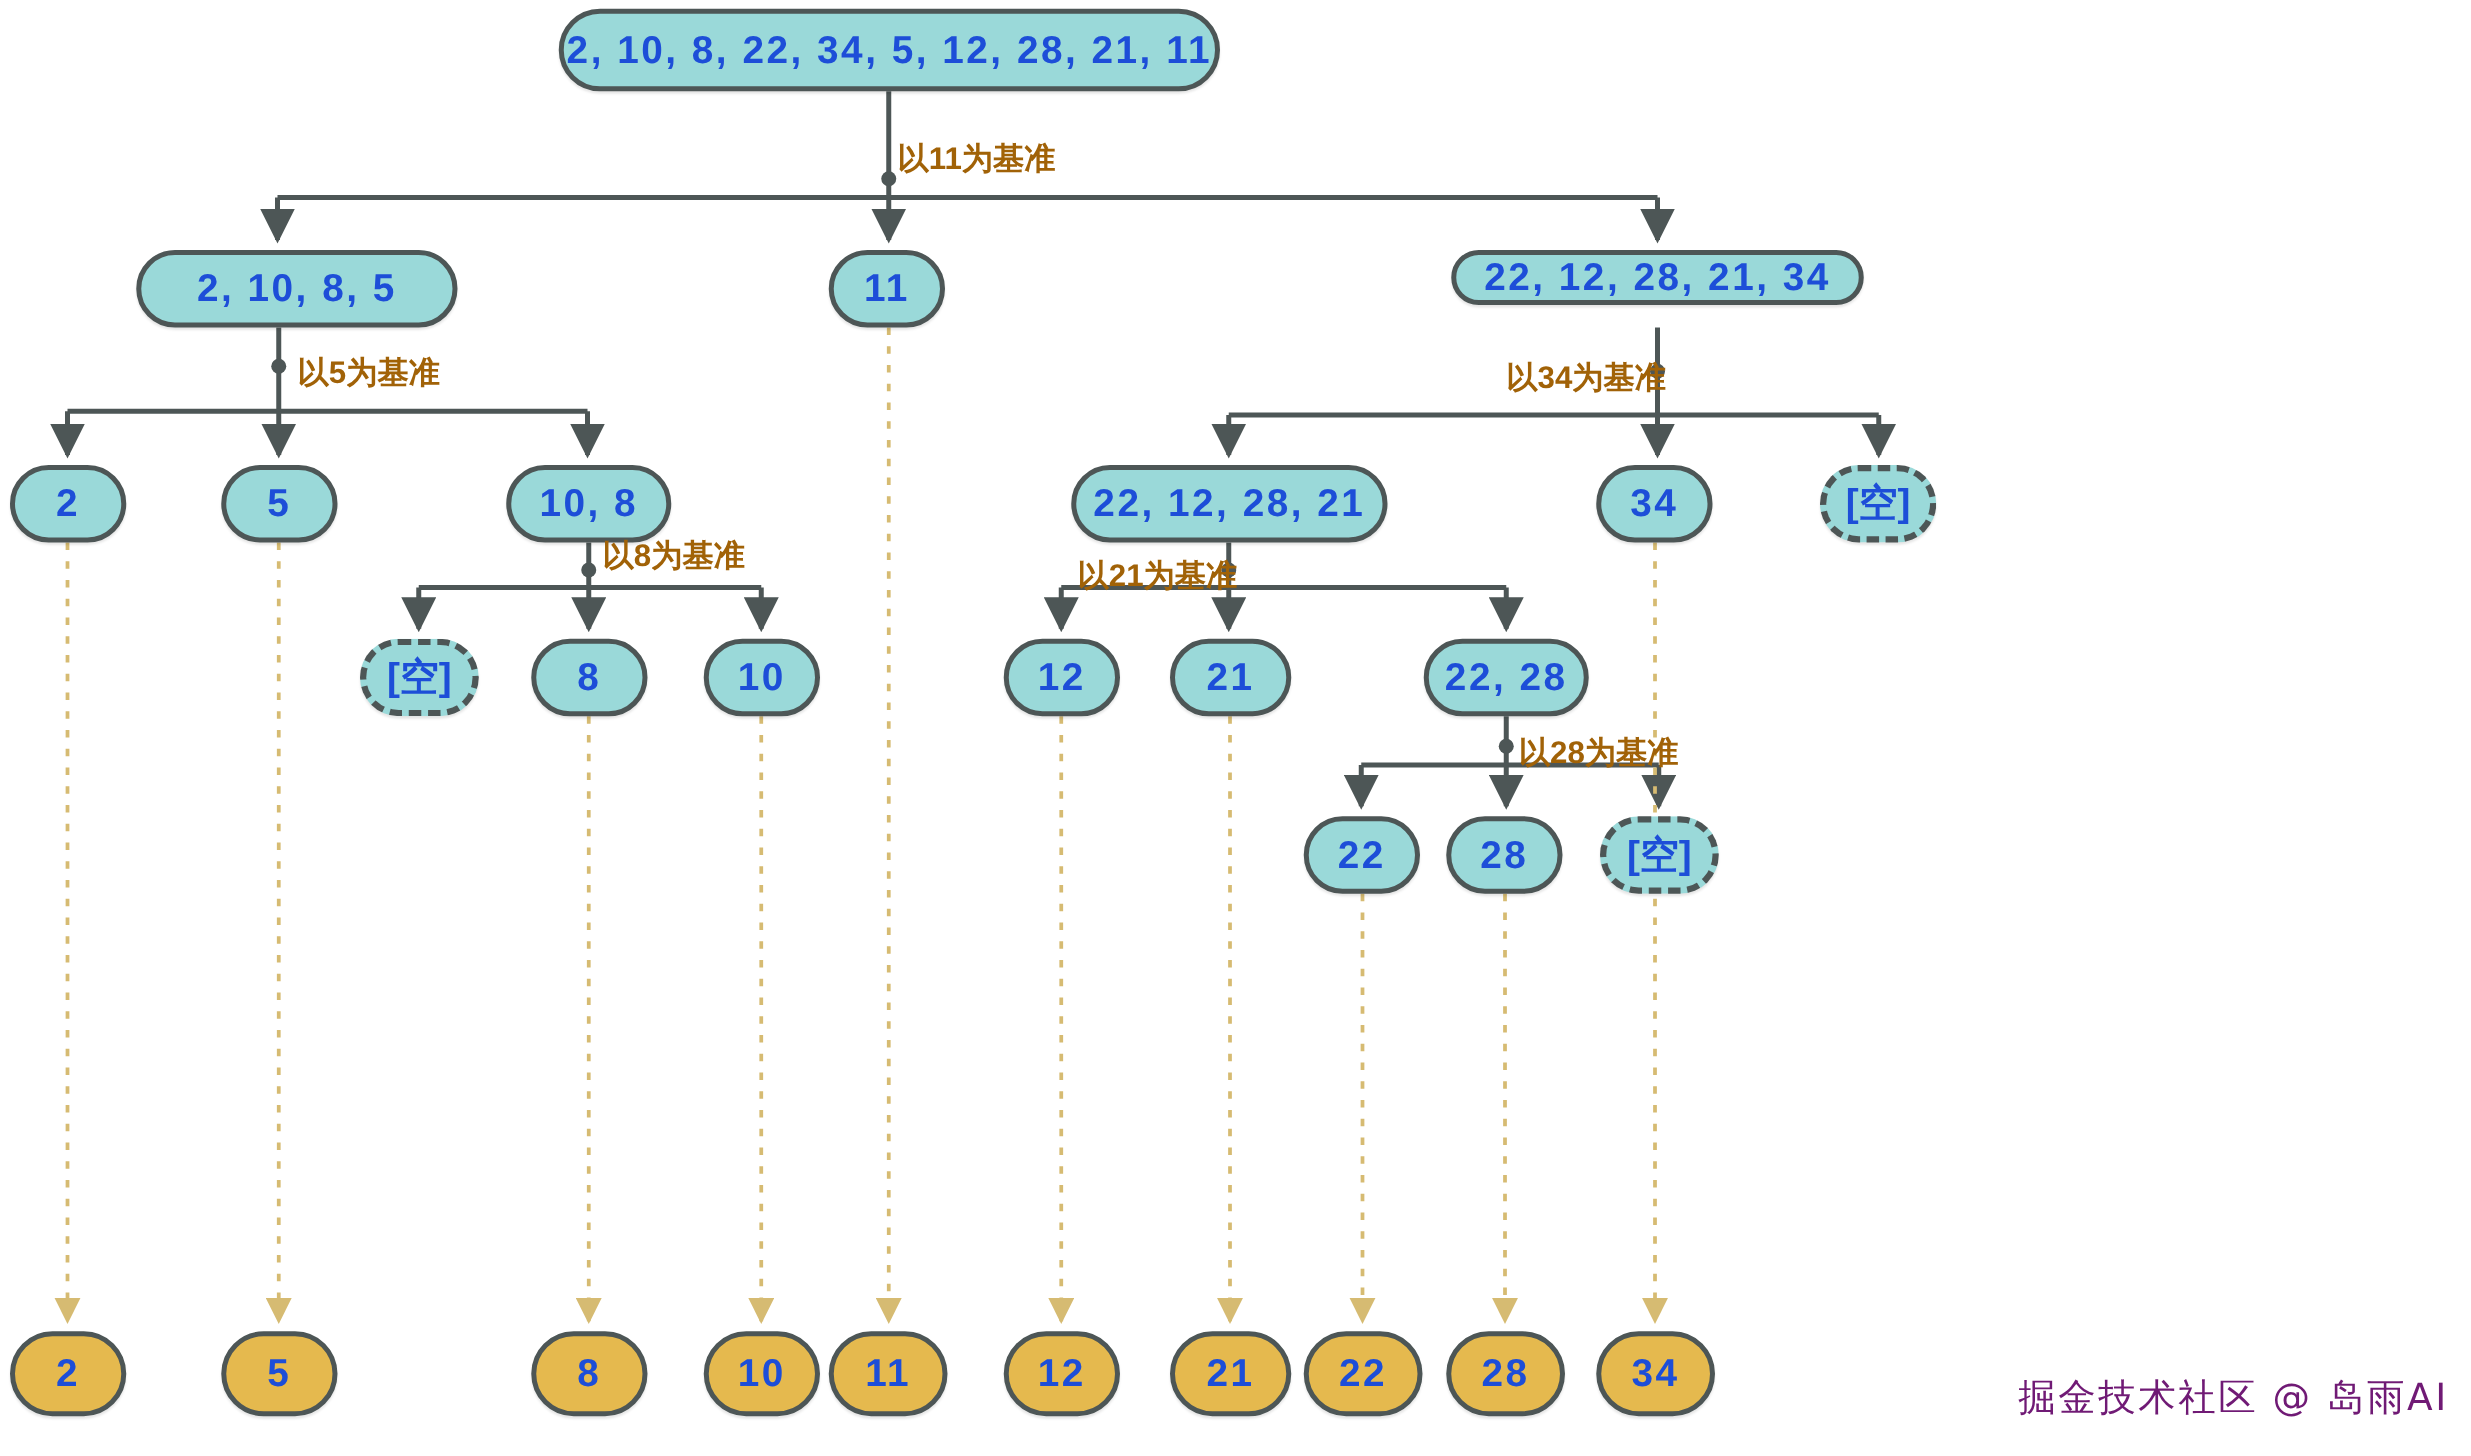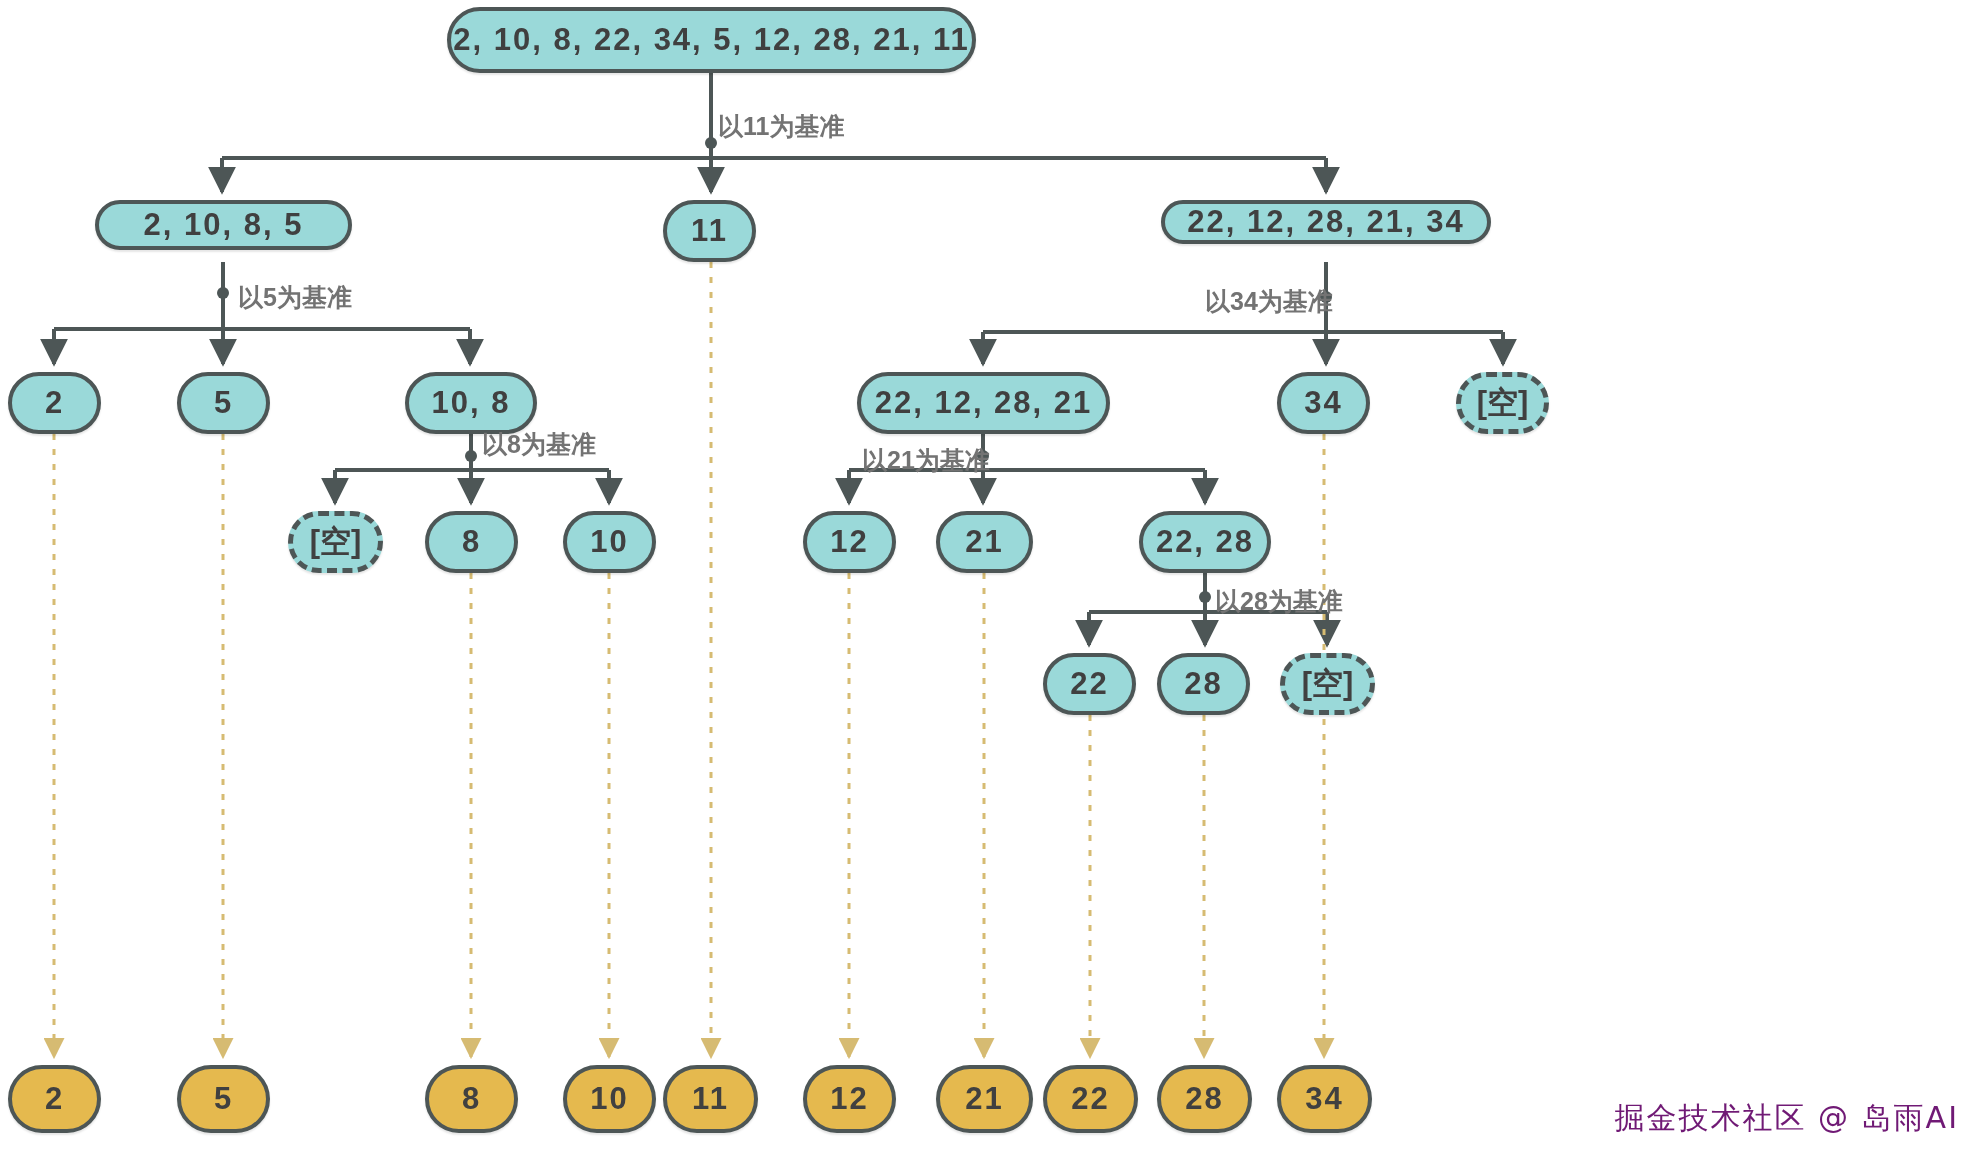--- a/index.html
+++ b/index.html
@@ -27,39 +27,39 @@
   }
   .node {
     position: absolute;
     box-sizing: border-box;
     display: flex;
     align-items: center;
     justify-content: center;
     border: 4px solid #4d5656;
     border-radius: 46px;
     background: #9ad9d9;
-    color: #404040;
+    color: #1d4ed8;
     font-weight: bold;
     font-size: 31px;
     letter-spacing: 2px;
     white-space: nowrap;
     box-shadow: 0 2px 2px rgba(0,0,0,0.10);
   }
   .node.empty {
     border-style: dashed;
     border-width: 5px;
     letter-spacing: 0px;
   }
   .node.result {
     background: #e5b94e;
     border-color: #4d5656;
   }
   .pivot-label {
     position: absolute;
-    color: #737373;
+    color: #a16207;
     font-weight: bold;
     font-size: 25px;
     white-space: nowrap;
     letter-spacing: 0px;
   }
   .watermark {
     position: absolute;
     right: 18px;
     bottom: 26px;
     font-size: 30px;
@@ -137,21 +137,21 @@
       <path d="M 711 262 L 711 1057" marker-end="url(#arrow-dot)"></path>
       <path d="M 849 573 L 849 1057" marker-end="url(#arrow-dot)"></path>
       <path d="M 984 573 L 984 1057" marker-end="url(#arrow-dot)"></path>
       <path d="M 1090 715 L 1090 1057" marker-end="url(#arrow-dot)"></path>
       <path d="M 1204 715 L 1204 1057" marker-end="url(#arrow-dot)"></path>
       <path d="M 1324 434 L 1324 1057" marker-end="url(#arrow-dot)"></path>
     </g>
   </svg>
 
   <div class="node" style="left:447px;top:7px;width:529px;height:66px;">2, 10, 8, 22, 34, 5, 12, 28, 21, 11</div>
-  <div class="node" style="left:95px;top:200px;width:257px;height:50px;">2, 10, 8, 5</div>
+  <div class="node" style="left:109px;top:200px;width:257px;height:62px;">2, 10, 8, 5</div>
   <div class="node" style="left:663px;top:200px;width:93px;height:62px;">11</div>
   <div class="node" style="left:1161px;top:200px;width:330px;height:44px;">22, 12, 28, 21, 34</div>
 
   <div class="node" style="left:8px;top:372px;width:93px;height:62px;">2</div>
   <div class="node" style="left:177px;top:372px;width:93px;height:62px;">5</div>
   <div class="node" style="left:405px;top:372px;width:132px;height:62px;">10, 8</div>
   <div class="node" style="left:857px;top:372px;width:253px;height:62px;">22, 12, 28, 21</div>
   <div class="node" style="left:1277px;top:372px;width:93px;height:62px;">34</div>
   <div class="node empty" style="left:1456px;top:372px;width:93px;height:62px;">[空]</div>
 

